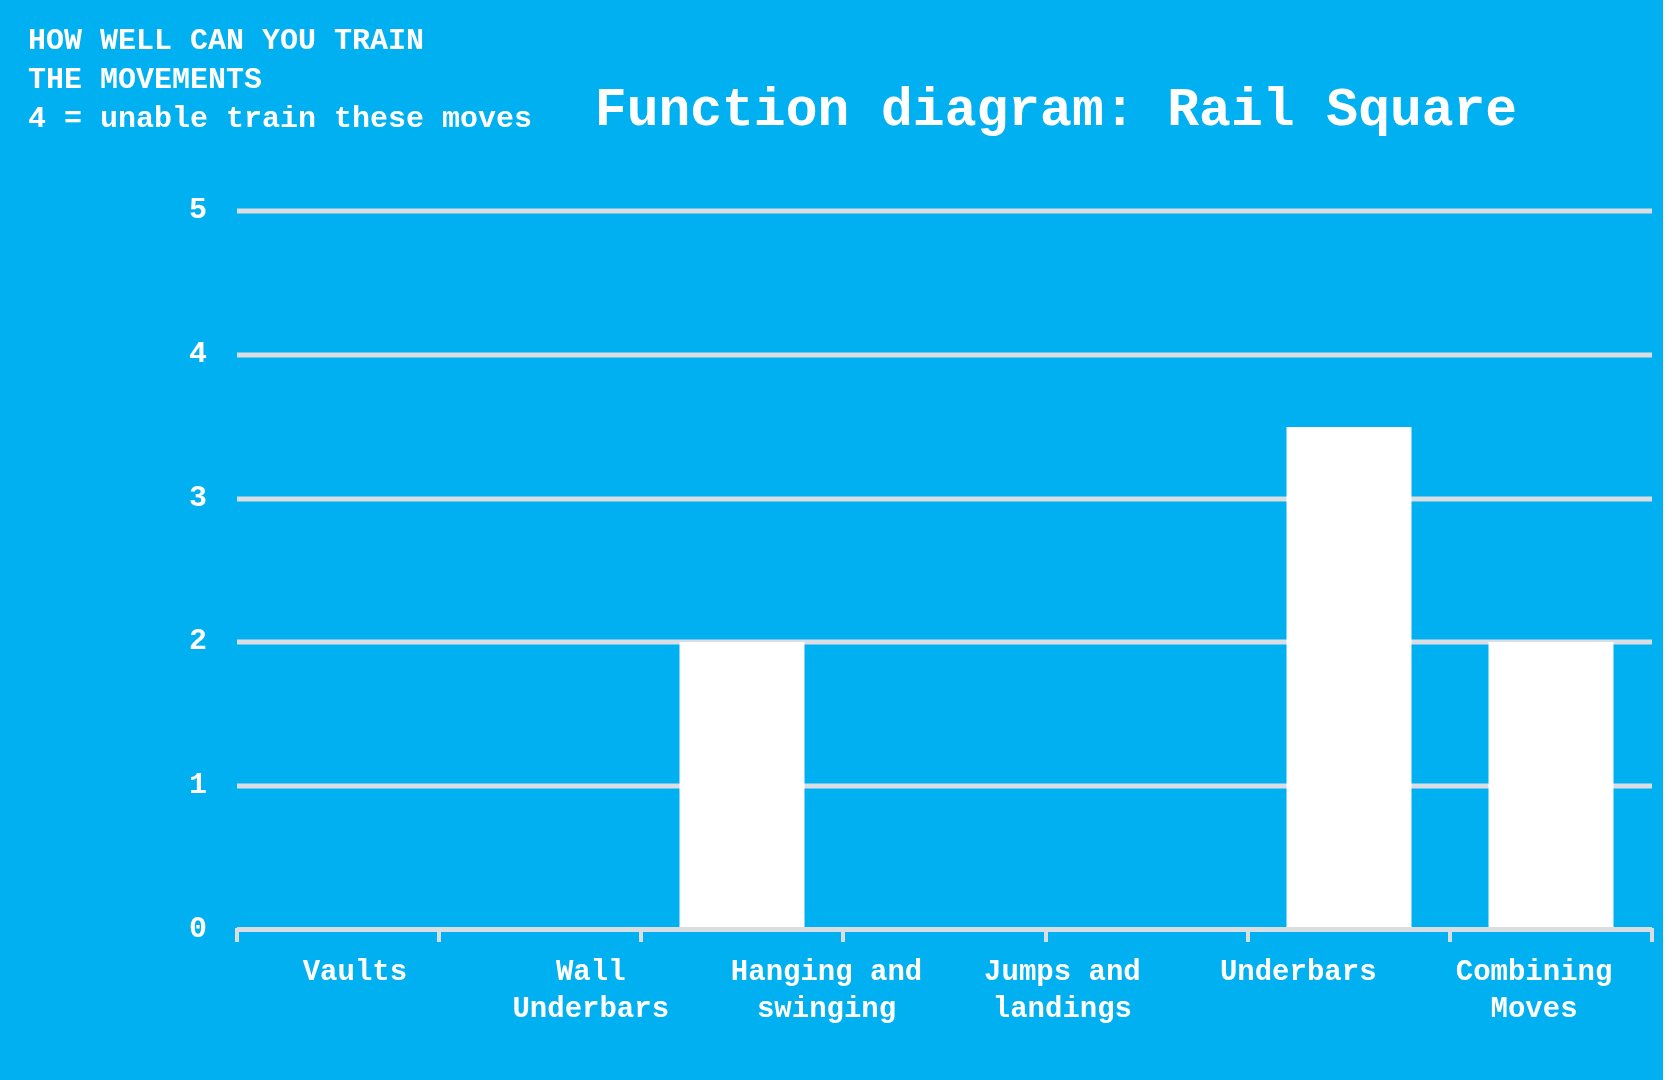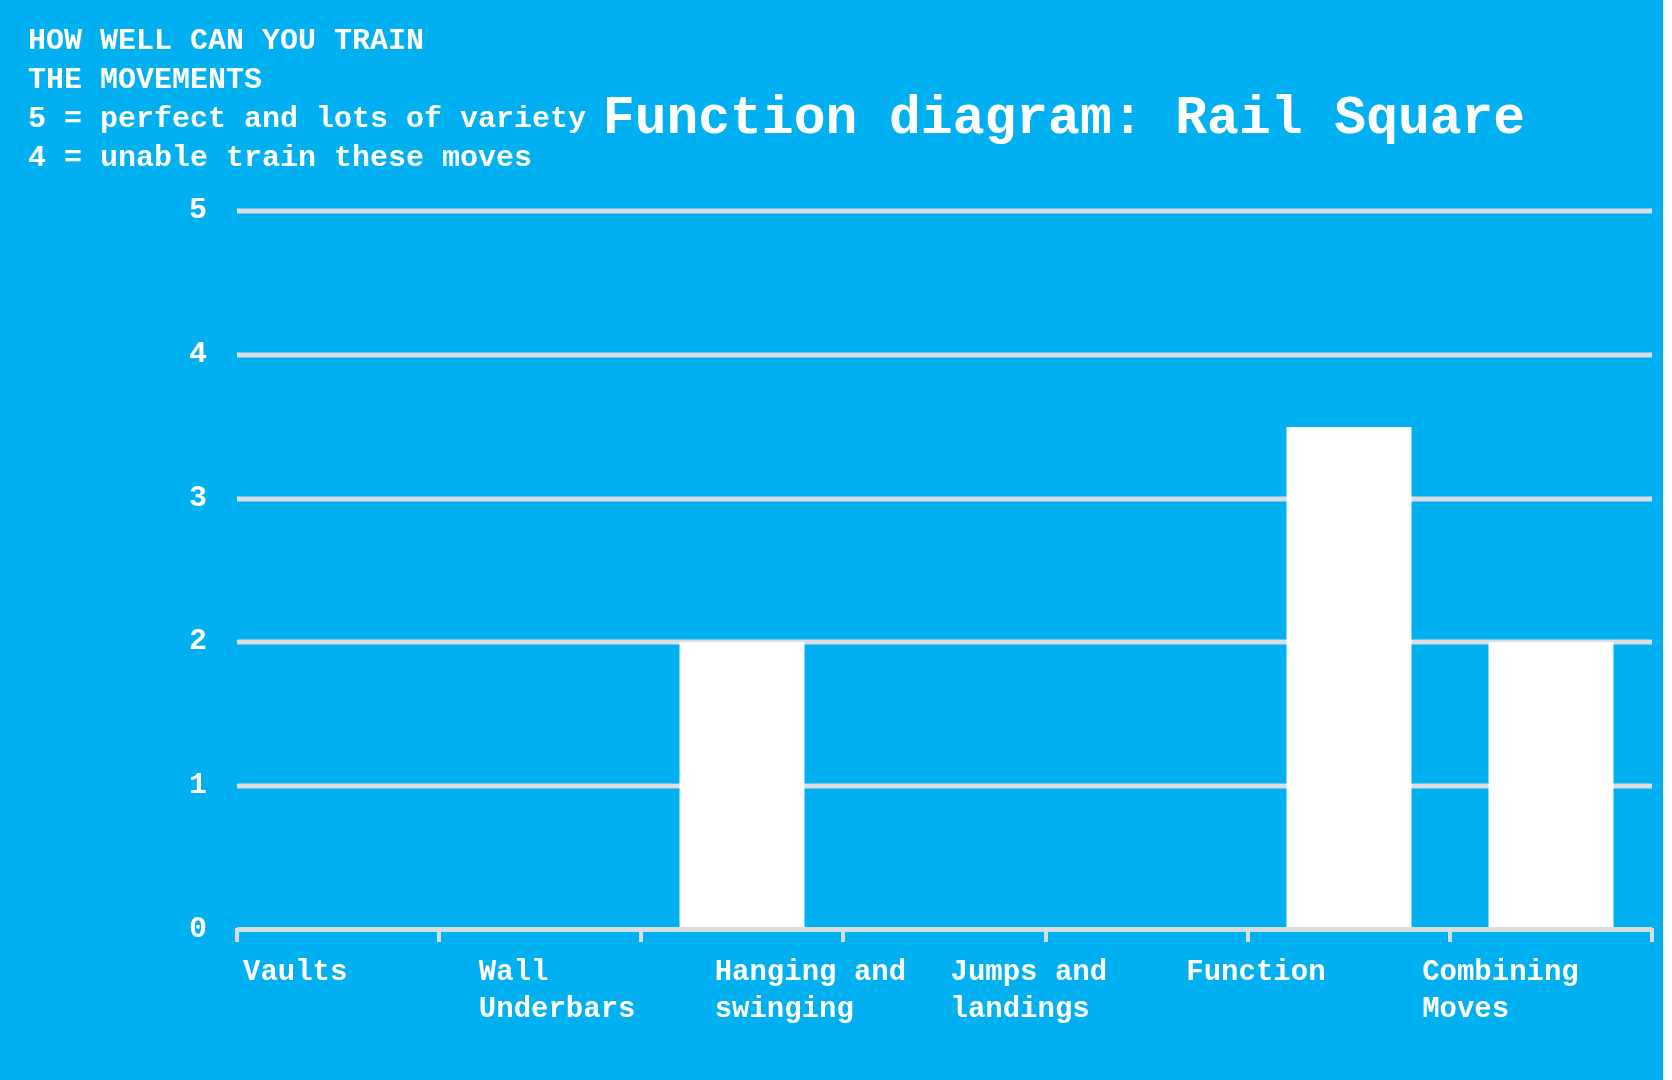--- a/index.html
+++ b/index.html
@@ -19,21 +19,21 @@
     font-size: 30px;
     font-weight: bold;
     line-height: 39px;
     white-space: nowrap;
   }
   .title {
     position: absolute;
     left: 1047px;
     top: 72px;
     transform: translateX(-50%);
-    margin: 17px;
+    margin: 9px;
     font-size: 53px;
     font-weight: bold;
     white-space: nowrap;
   }
   .plot {
     position: absolute;
     left: 237px;
     top: 211px;
     width: 1415px;
     height: 719px;
@@ -85,36 +85,36 @@
   }
   .xlabels {
     position: absolute;
     top: calc(100% + 24px);
     left: 0;
     width: 100%;
     display: flex;
   }
   .xlabel {
     flex: 1 1 0;
+    text-align: center;
     font-size: 29px;
     font-weight: bold;
     line-height: 37px;
     padding: 0 6px;
     box-sizing: border-box;
   }
 </style>
 </head>
 <body>
 
 <div class="stage">
 
   <div class="annotation">
     <div>HOW WELL CAN YOU TRAIN</div>
     <div>THE MOVEMENTS</div>
-    <div>5 = perfect and lots of variety</div>
     <div>4 = unable train these moves</div>
   </div>
 
   <h1 class="title">Function diagram: Rail Square</h1>
 
   <div class="plot" id="plot">
     <div id="gridlines">
         <div class="gridline" style="top: 80%;"></div>
         <div class="gridline" style="top: 60%;"></div>
         <div class="gridline" style="top: 40%;"></div>
@@ -147,18 +147,18 @@
         <div class="ylabel" style="top: 60%;">2</div>
         <div class="ylabel" style="top: 40%;">3</div>
         <div class="ylabel" style="top: 20%;">4</div>
         <div class="ylabel" style="top: 0%;">5</div>
       </div>
     <div class="xlabels" id="xlabels">
         <div class="xlabel">Vaults</div>
         <div class="xlabel">Wall Underbars</div>
         <div class="xlabel">Hanging and swinging</div>
         <div class="xlabel">Jumps and landings</div>
-        <div class="xlabel">Function</div>
+        <div class="xlabel">Underbars</div>
         <div class="xlabel">Combining Moves</div>
       </div>
   </div>
 
 </div>
 
 </body></html>

